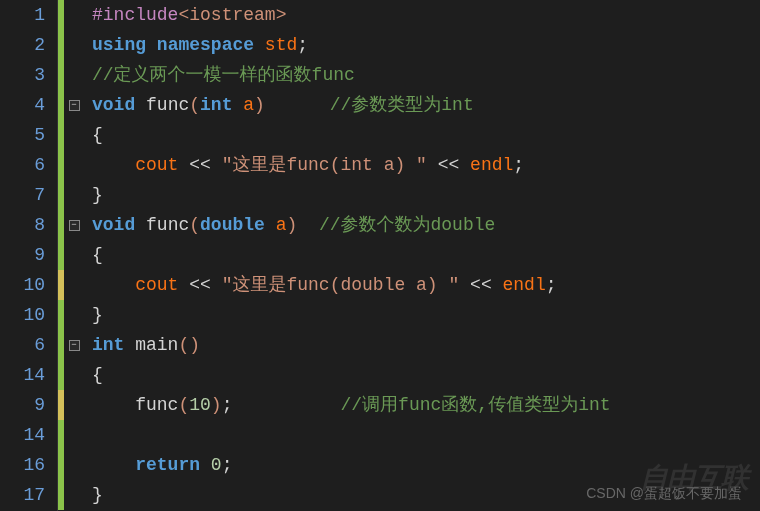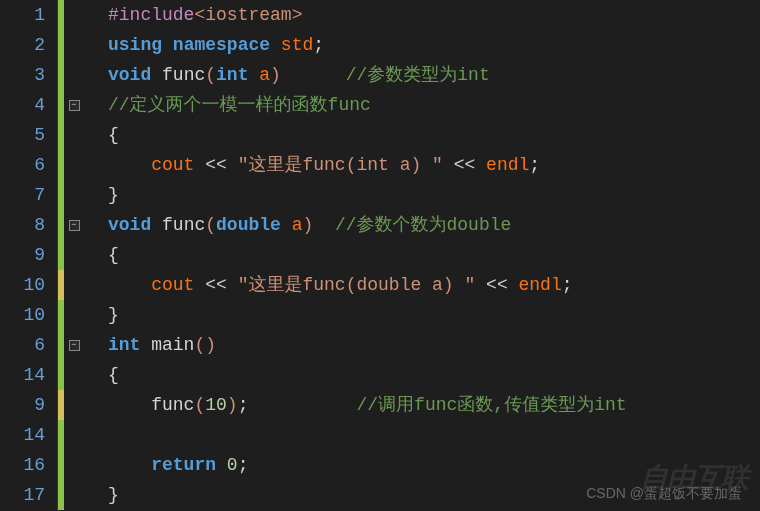--- a/index.html
+++ b/index.html
@@ -71,21 +71,20 @@
     }
     .code-area {
       flex: 1;
       padding-left: 8px;
       color: #d4d4d4;
     }
     .code-line {
       height: 30px;
       line-height: 30px;
       white-space: pre;
-      margin-left: 16px;
     }
     .preproc { color: #c586c0; }
     .keyword { color: #569cd6; font-weight: bold; }
     .ident { color: #f97316; }
     .func-name { color: #d4d4d4; }
     .paren { color: #ce9178; }
     .brace { color: #d4d4d4; }
     .string { color: #ce9178; }
     .comment { color: #6a9955; }
     .number { color: #b5cea8; }
@@ -181,22 +180,22 @@
     <div class="fold-box"></div>
     <div class="fold-box"></div>
     <div class="fold-box"></div>
     <div class="fold-box"></div>
     <div class="fold-box"></div>
   </div>
 
   <div class="code-area">
     <div class="code-line"><span class="preproc">#include</span><span class="string">&lt;iostream&gt;</span></div>
     <div class="code-line"><span class="keyword">using</span> <span class="keyword">namespace</span> <span class="ident">std</span><span class="punct">;</span></div>
+    <div class="code-line"><span class="comment">//定义两个一模一样的函数func</span></div>
     <div class="code-line"><span class="keyword">void</span> <span class="func-name">func</span><span class="paren">(</span><span class="keyword">int</span><span class="ident"> a</span><span class="paren">)</span>      <span class="comment">//参数类型为int</span></div>
-    <div class="code-line"><span class="comment">//定义两个一模一样的函数func</span></div>
     <div class="code-line"><span class="brace">{</span></div>
     <div class="code-line">    <span class="ident">cout </span><span class="op">&lt;&lt;</span><span class="string"> "这里是func(int a) " </span><span class="op">&lt;&lt;</span><span class="ident"> endl</span><span class="punct">;</span></div>
     <div class="code-line"><span class="brace">}</span></div>
     <div class="code-line"><span class="keyword">void</span> <span class="func-name">func</span><span class="paren">(</span><span class="keyword">double</span><span class="ident"> a</span><span class="paren">)</span>  <span class="comment">//参数个数为double</span></div>
     <div class="code-line"><span class="brace">{</span></div>
     <div class="code-line">    <span class="ident">cout </span><span class="op">&lt;&lt;</span><span class="string"> "这里是func(double a) " </span><span class="op">&lt;&lt;</span><span class="ident"> endl</span><span class="punct">;</span></div>
     <div class="code-line"><span class="brace">}</span></div>
     <div class="code-line"><span class="keyword">int</span> <span class="func-name">main</span><span class="paren">(</span><span class="paren">)</span></div>
     <div class="code-line"><span class="brace">{</span></div>
     <div class="code-line">    <span class="func-name">func</span><span class="paren">(</span><span class="number">10</span><span class="paren">)</span><span class="punct">;</span>          <span class="comment">//调用func函数,传值类型为int</span></div>

